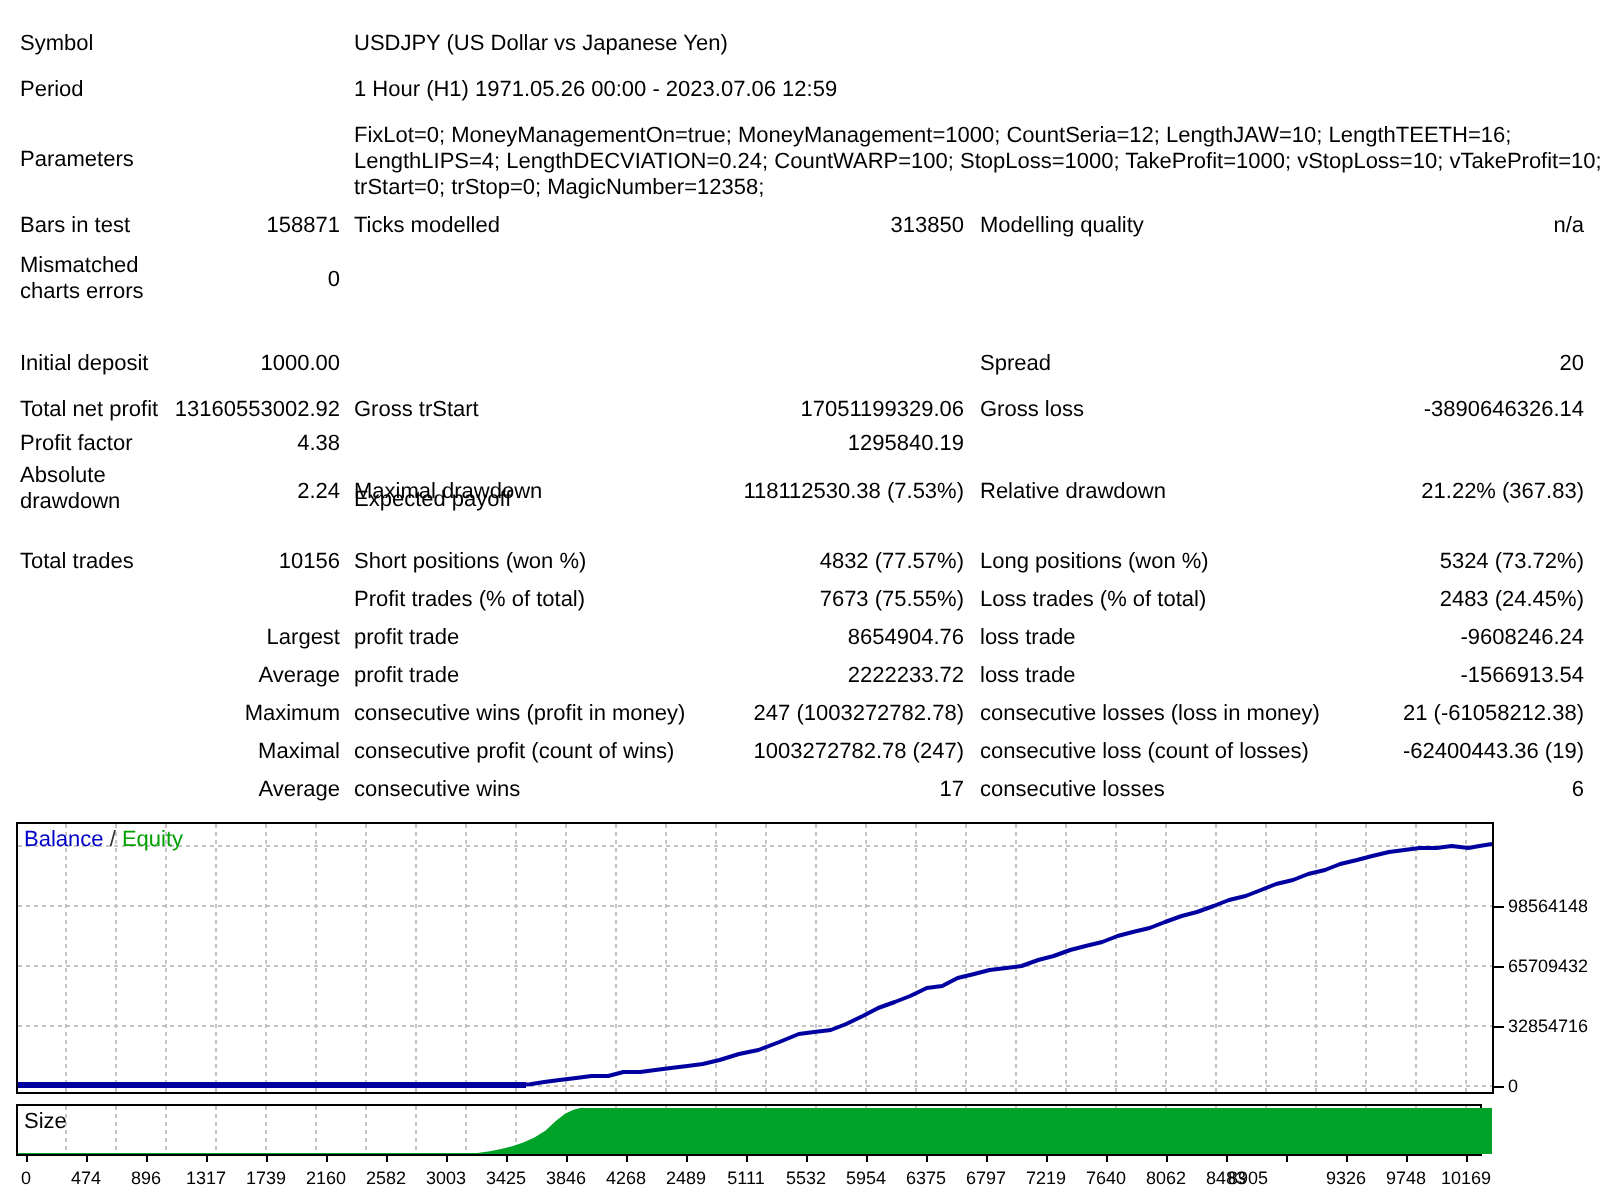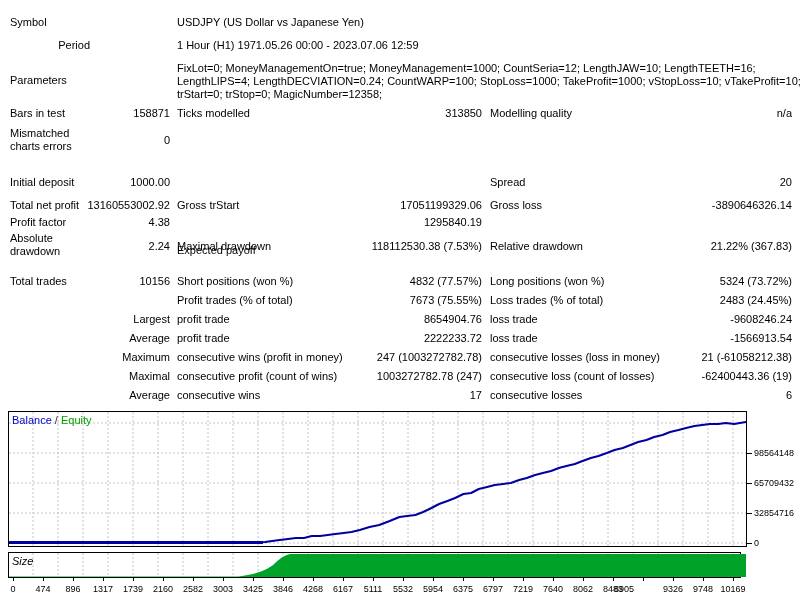--- a/index.html
+++ b/index.html
@@ -15,37 +15,37 @@
   .v2{left:306px;width:176px;text-align:right;white-space:nowrap;}
   .l3{left:490px;width:225px;white-space:nowrap;}
   .v3{left:598px;width:194px;text-align:right;white-space:nowrap;}
   .param-line{position:absolute;left:177px;width:615px;line-height:13px;white-space:nowrap;}
   #balance-chart{
     position:absolute;left:8px;top:411px;width:739px;height:136px;
     border:1px solid #000;box-sizing:border-box;background:#fff;
   }
   #size-chart{
     position:absolute;left:8px;top:552px;width:733px;height:26px;
-    border:1px solid #000;box-sizing:border-box;background:#fff;font-style:italic;
+    border:1px solid #000;box-sizing:border-box;background:#fff;
   }
   #chart-legend{position:absolute;left:3px;top:2px;line-height:12px;z-index:5;background:transparent;}
   #size-label{position:absolute;left:3px;top:2px;line-height:12px;z-index:5;}
   .ylabel{position:absolute;left:754px;font-size:9px;line-height:10px;}
   .ytick{position:absolute;left:747px;width:5px;height:1px;background:#000;}
   .xlabel{position:absolute;top:584px;font-size:9px;line-height:10px;transform:translateX(-50%);white-space:nowrap;}
   .xtick{position:absolute;top:578px;width:1px;height:3px;background:#000;}
   svg{display:block;}
 </style>
 </head>
 <body>
 
 <div id="stats">
     <div class="cell l1" style="top: 16px;">Symbol</div>
     <div class="cell l2" style="top: 16px;">USDJPY (US Dollar vs Japanese Yen)</div>
-    <div class="cell l1" style="top: 39px; text-align: right;">Period</div>
+    <div class="cell l1" style="top: 39px;">Period</div>
     <div class="cell l2" style="top: 39px;">1 Hour (H1) 1971.05.26 00:00 - 2023.07.06 12:59</div>
     <div class="cell l1" style="top: 74px;">Parameters</div>
     <div class="cell l1" style="top: 107px;">Bars in test</div>
     <div class="cell v1" style="top: 107px;">158871</div>
     <div class="cell l2" style="top: 107px;">Ticks modelled</div>
     <div class="cell v2" style="top: 107px;">313850</div>
     <div class="cell l3" style="top: 107px;">Modelling quality</div>
     <div class="cell v3" style="top: 107px;">n/a</div>
     <div class="cell l1" style="top: 127px;">Mismatched charts errors</div>
     <div class="cell v1" style="top: 134px;">0</div>
@@ -216,21 +216,21 @@
     <div class="xlabel" style="left: 193px;">2582</div>
     <div class="xtick" style="left: 193px;"></div>
     <div class="xlabel" style="left: 223px;">3003</div>
     <div class="xtick" style="left: 223px;"></div>
     <div class="xlabel" style="left: 253px;">3425</div>
     <div class="xtick" style="left: 253px;"></div>
     <div class="xlabel" style="left: 283px;">3846</div>
     <div class="xtick" style="left: 283px;"></div>
     <div class="xlabel" style="left: 313px;">4268</div>
     <div class="xtick" style="left: 313px;"></div>
-    <div class="xlabel" style="left: 343px;">6167</div>
+    <div class="xlabel" style="left: 343px;">2489</div>
     <div class="xtick" style="left: 343px;"></div>
     <div class="xlabel" style="left: 373px;">5111</div>
     <div class="xtick" style="left: 373px;"></div>
     <div class="xlabel" style="left: 403px;">5532</div>
     <div class="xtick" style="left: 403px;"></div>
     <div class="xlabel" style="left: 433px;">5954</div>
     <div class="xtick" style="left: 433px;"></div>
     <div class="xlabel" style="left: 463px;">6375</div>
     <div class="xtick" style="left: 463px;"></div>
     <div class="xlabel" style="left: 493px;">6797</div>

